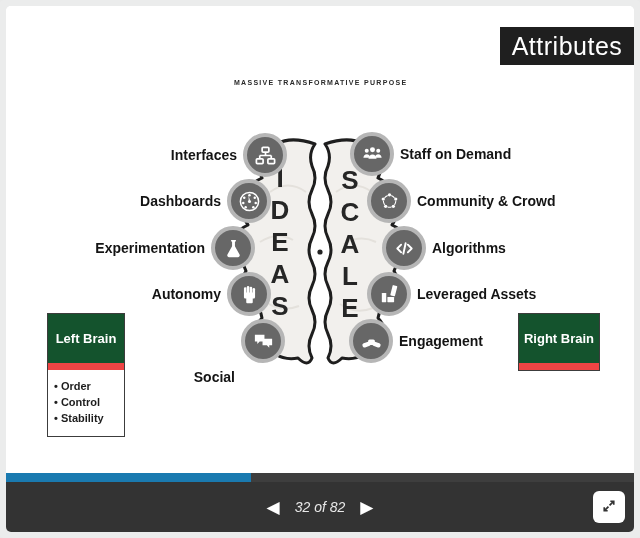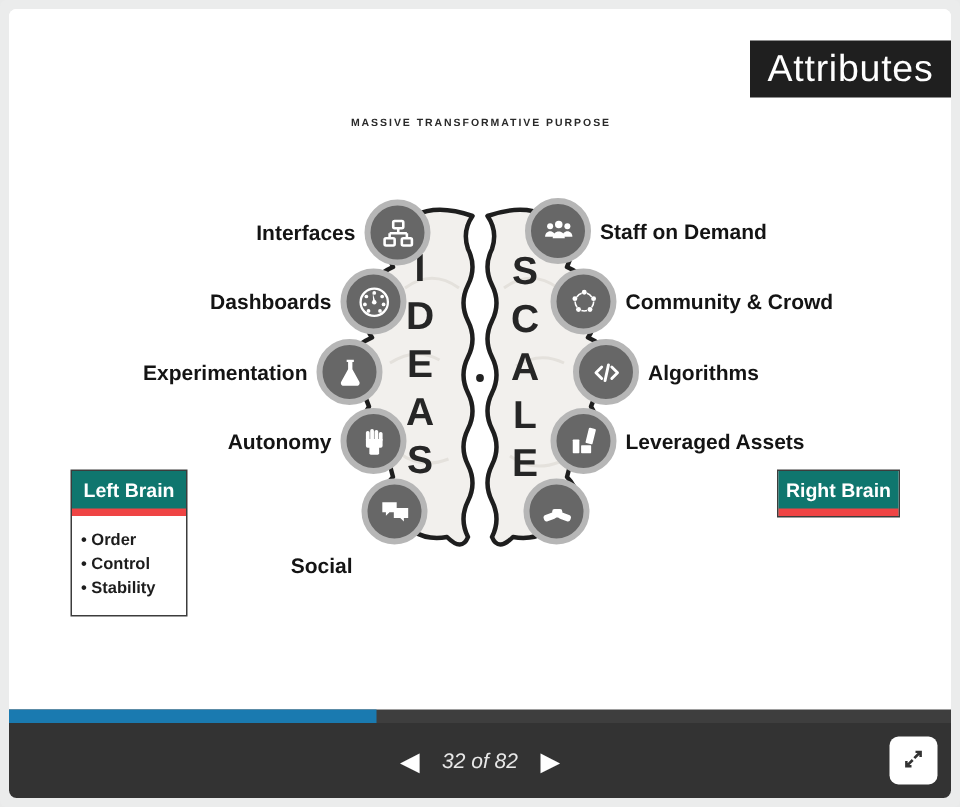--- a/index.html
+++ b/index.html
@@ -18,22 +18,22 @@
 
   .hemi-word{position:absolute;width:40px;display:flex;flex-direction:column;align-items:center;}
   .hemi-letter{font-size:26px;font-weight:bold;line-height:32px;color:#262626;}
 
   .attr-icon{position:absolute;width:36px;height:36px;border:4px solid #b6b6b6;border-radius:50%;
     background:#676767;display:flex;align-items:center;justify-content:center;box-sizing:content-box;}
   .attr-icon svg{width:23px;height:23px;display:block;}
   .attr-label{position:absolute;font-size:14px;font-weight:bold;color:#141414;white-space:nowrap;line-height:18px;}
 
   .brain-box{position:absolute;width:76px;border:1px solid #3c3c3c;background:#fff;}
-  .brain-box .bb-title{background:#0f766e;color:#fff;font-size:13px;font-weight:bold;text-align:center;
-    padding:5px 2px;border-bottom:5px solid #ef4444;}
+  .brain-box .bb-title{background:#14532d;color:#fff;font-size:13px;font-weight:bold;text-align:center;
+    padding:17px 2px;border-bottom:7px solid #ef4444;}
   .brain-box .bb-body{padding:8px 4px 10px 6px;}
   .bullet{font-size:11px;font-weight:bold;color:#1d1d1d;line-height:16px;white-space:nowrap;}
   #left-brain-box{left:41px;top:307px;}
   #right-brain-box{left:512px;top:307px;width:80px;}
 
   
   .progress-track{position:absolute;left:0;right:0;bottom:50px;height:9px;background:#3e3e3e;}
   .progress-fill{height:100%;width:39%;background:#1a7ab0;}
   .control-bar{position:absolute;left:0;right:0;bottom:0;height:50px;background:#333333;}
   .nav{position:absolute;left:50%;top:0;height:50px;transform:translateX(-50%);
@@ -202,20 +202,21 @@
           <svg viewBox="0 0 24 24" fill="#fff">
             <g transform="rotate(-20 12 13)">
               <rect x="2" y="11" width="9" height="4.6" rx="2"></rect>
             </g>
             <g transform="rotate(20 12 13)">
               <rect x="13" y="11" width="9" height="4.6" rx="2"></rect>
             </g>
             <rect x="8.5" y="9.8" width="7" height="5.8" rx="1.6"></rect>
           </svg>
         </div>
+        <div class="attr-label" style="left: 393px; top: 326px;">Engagement</div>
       </div>
 
     <div class="progress-track">
       <div class="progress-fill" style="width: 39%; background: rgb(26, 122, 176);"></div>
     </div>
     <div class="control-bar">
       <div class="nav">
         <button class="nav-arrow"><span>◀</span></button>
         <span class="page-indicator">32 of 82</span>
         <button class="nav-arrow"><span>▶</span></button>

